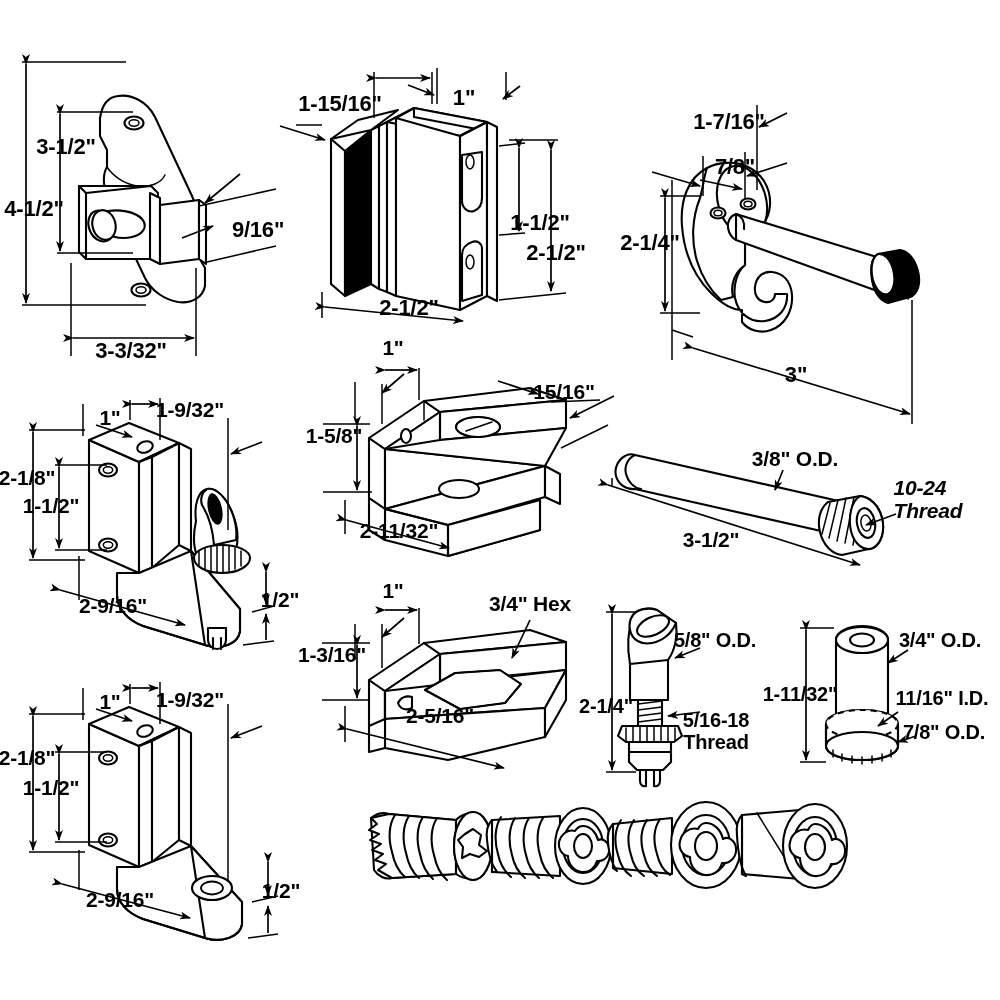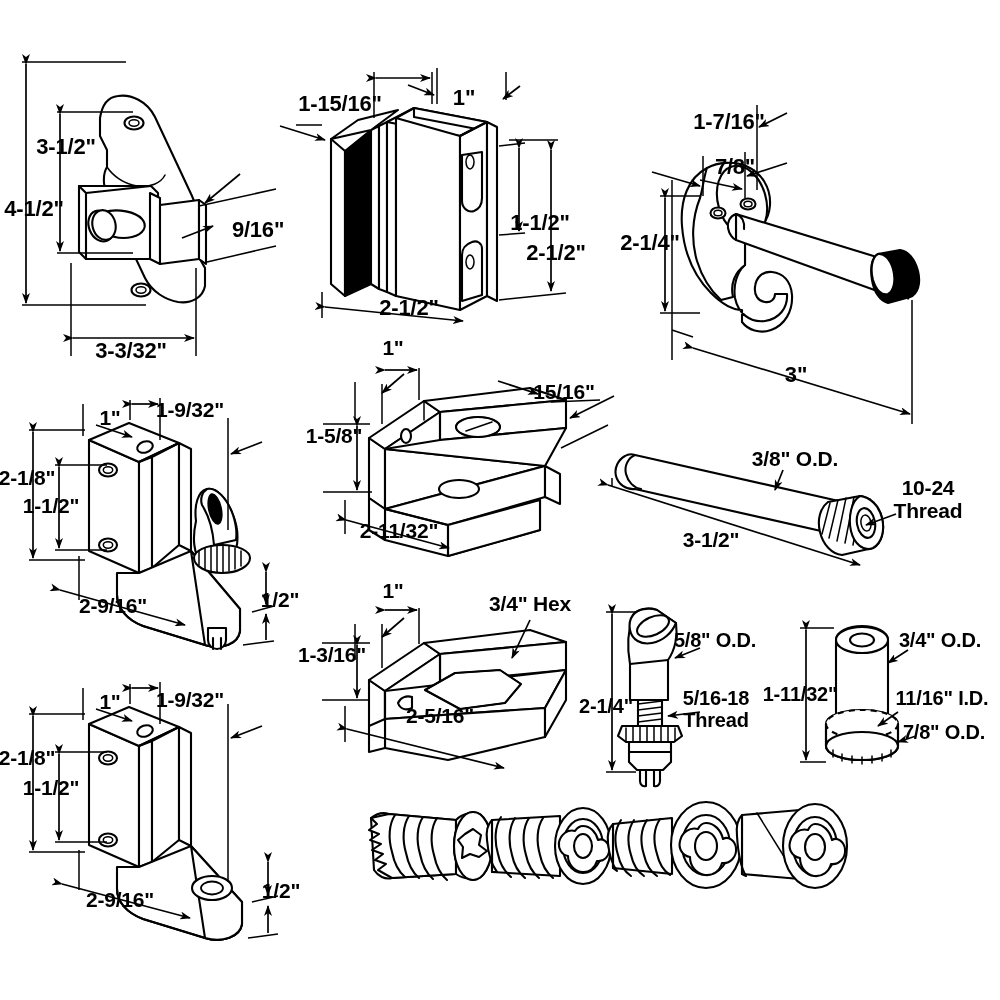--- a/index.html
+++ b/index.html
@@ -517,32 +517,32 @@
 <div class="lbl c" style="font-size: 21px; left: 51px; top: 506px;">1-1/2"</div>
 <div class="lbl c" style="font-size: 21px; left: 113px; top: 606px;">2-9/16"</div>
 <div class="lbl c" style="font-size: 21px; left: 280px; top: 600px;">1/2"</div>
 
 <div class="lbl c" style="font-size: 21px; left: 393px; top: 348px;">1"</div>
 <div class="lbl c" style="font-size: 21px; left: 564px; top: 392px;">15/16"</div>
 <div class="lbl c" style="font-size: 21px; left: 334px; top: 436px;">1-5/8"</div>
 <div class="lbl c" style="font-size: 21px; left: 399px; top: 531px;">2-11/32"</div>
 
 <div class="lbl c" style="font-size: 21px; left: 795px; top: 459px;">3/8" O.D.</div>
-<div class="lbl c" style="font-size: 21px; text-align: center; left: 928px; top: 500px;">10-24
+<div class="lbl c" style="font-size: 21px; left: 928px; top: 500px; font-style: italic;">10-24
 Thread</div>
 <div class="lbl c" style="font-size: 21px; left: 711px; top: 540px;">3-1/2"</div>
 
 <div class="lbl c" style="font-size: 21px; left: 393px; top: 591px;">1"</div>
 <div class="lbl c" style="font-size: 21px; left: 530px; top: 604px;">3/4" Hex</div>
 <div class="lbl c" style="font-size: 21px; left: 332px; top: 655px;">1-3/16"</div>
 <div class="lbl c" style="font-size: 21px; left: 440px; top: 716px;">2-5/16"</div>
 
 <div class="lbl c" style="font-size: 20px; left: 715px; top: 641px;">5/8" O.D.</div>
 <div class="lbl c" style="font-size: 20px; left: 606px; top: 707px;">2-1/4"</div>
-<div class="lbl c" style="font-size: 20px; text-align: center; left: 716px; top: 710px;">5/16-18
+<div class="lbl c" style="font-size: 20px; text-align: center; left: 716px; top: 732px;">5/16-18
 Thread</div>
 
 <div class="lbl c" style="font-size: 20px; left: 940px; top: 641px;">3/4" O.D.</div>
 <div class="lbl c" style="font-size: 20px; left: 800px; top: 695px;">1-11/32"</div>
 <div class="lbl c" style="font-size: 20px; left: 942px; top: 699px;">11/16" I.D.</div>
 <div class="lbl c" style="font-size: 20px; left: 944px; top: 733px;">7/8" O.D.</div>
 
 <div class="lbl c" style="font-size: 21px; left: 110px; top: 702px;">1"</div>
 <div class="lbl c" style="font-size: 21px; left: 190px; top: 700px;">1-9/32"</div>
 <div class="lbl c" style="font-size: 21px; left: 27px; top: 758px;">2-1/8"</div>

